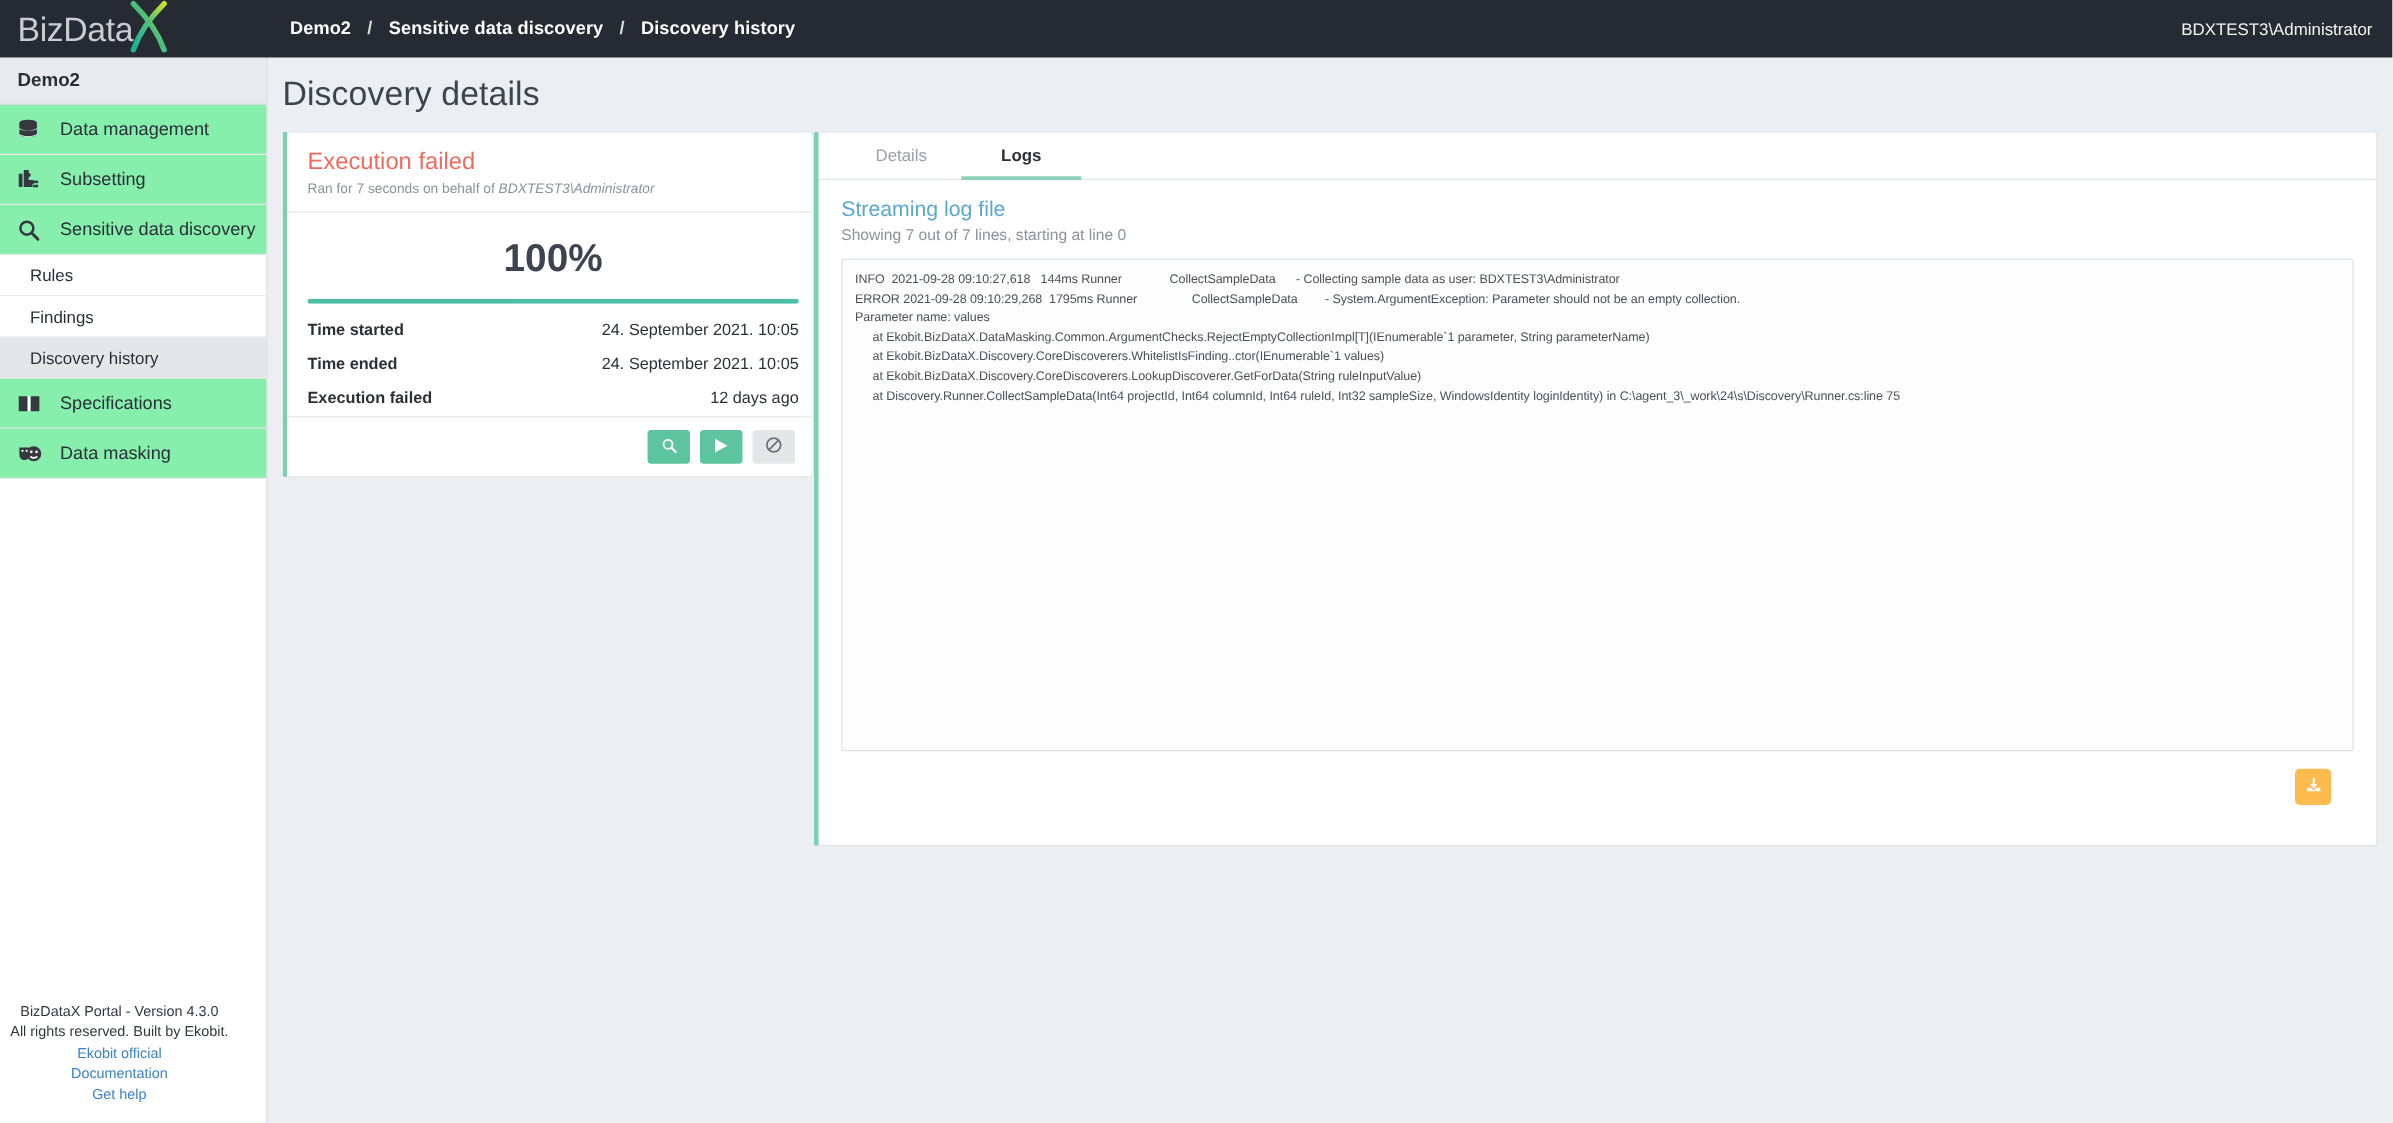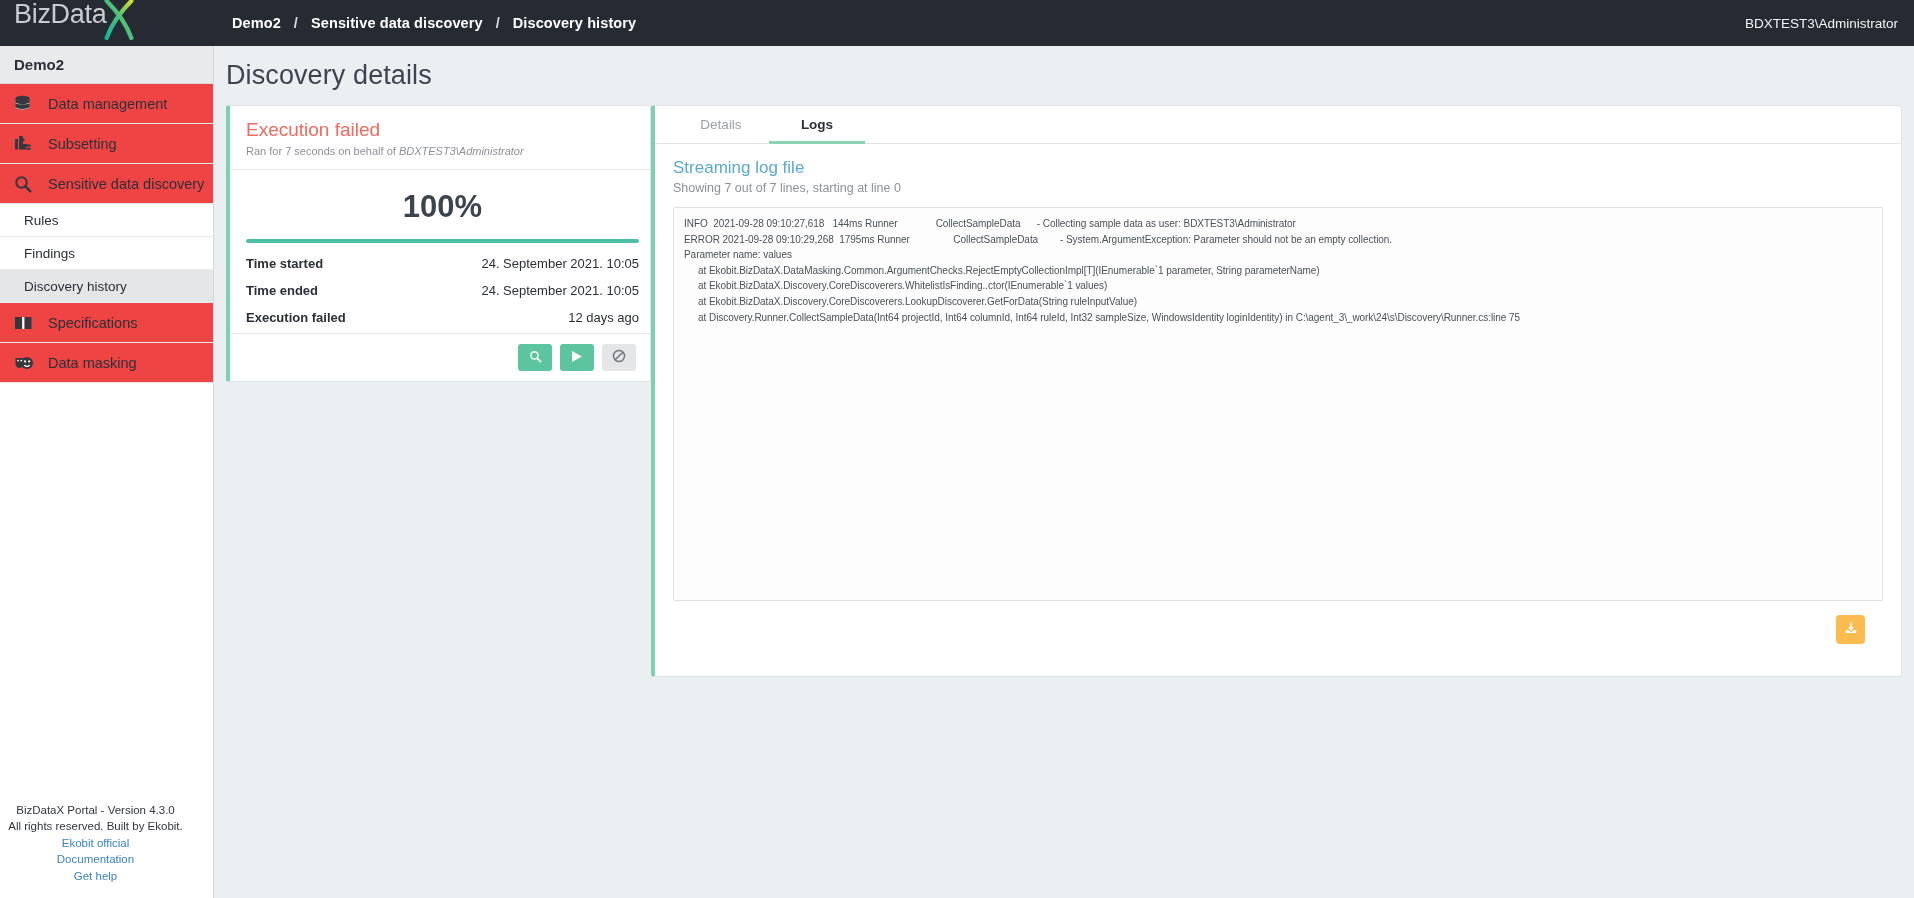--- a/index.html
+++ b/index.html
@@ -15,21 +15,21 @@
   
   .topbar {
     position: absolute; top: 0; left: 0;
     width: 1914px; height: 46px;
     background: #262b33;
     display: flex; align-items: center;
     z-index: 30;
   }
   .logo-wrap {
     width: 214px; height: 46px;
-    display: flex; 
+    display: flex; align-items: center;
     padding-left: 14px;
     flex: 0 0 214px;
   }
   .logo-text {
     font-size: 27px;
     color: #c9ccd0;
     letter-spacing: -0.3px;
     font-family: "Liberation Sans", sans-serif;
     line-height: 1;
     position: relative;
@@ -71,21 +71,21 @@
     color: #2b3038;
   }
   .nav-item {
     height: 40px;
     display: flex; align-items: center;
     padding-left: 14px;
     border-bottom: 1px solid #e4e6e8;
     font-size: 14.5px;
     color: #2b3038;
     cursor: pointer;
-    background: #ef4444;
+    background: #86efac;
   }
   .nav-item .nav-icon {
     width: 28px; height: 20px;
     display: flex; align-items: center; justify-content: flex-start;
     margin-right: 6px;
     flex: 0 0 28px;
     color: #35393f;
   }
   .nav-sub {
     height: 33px;

